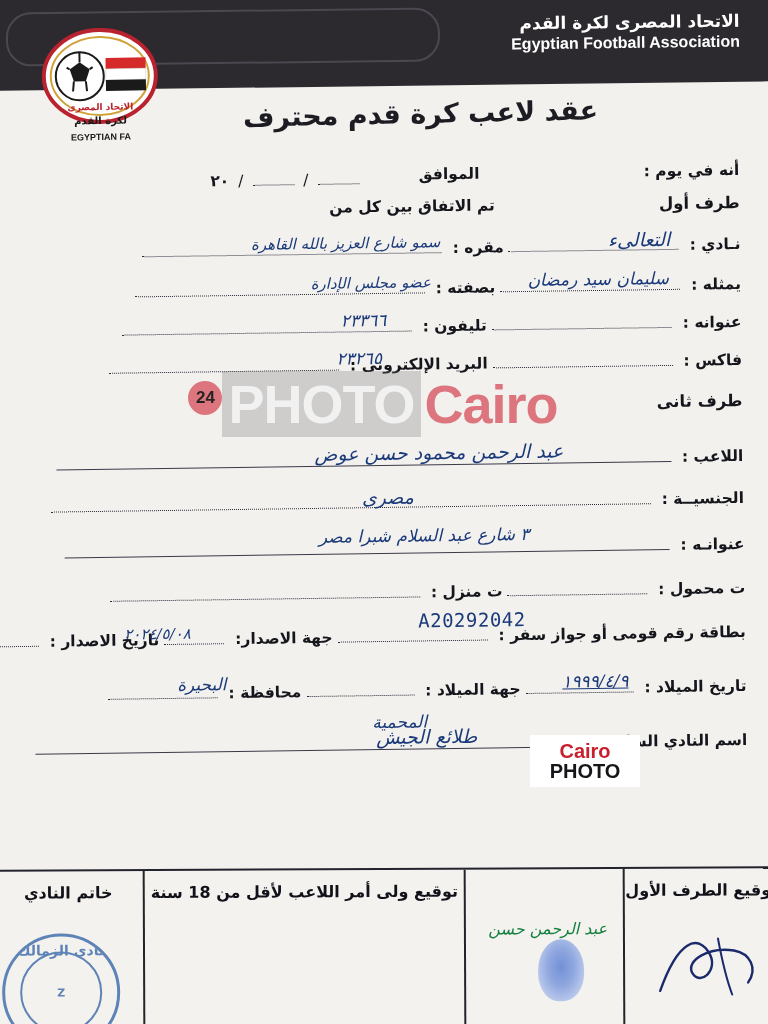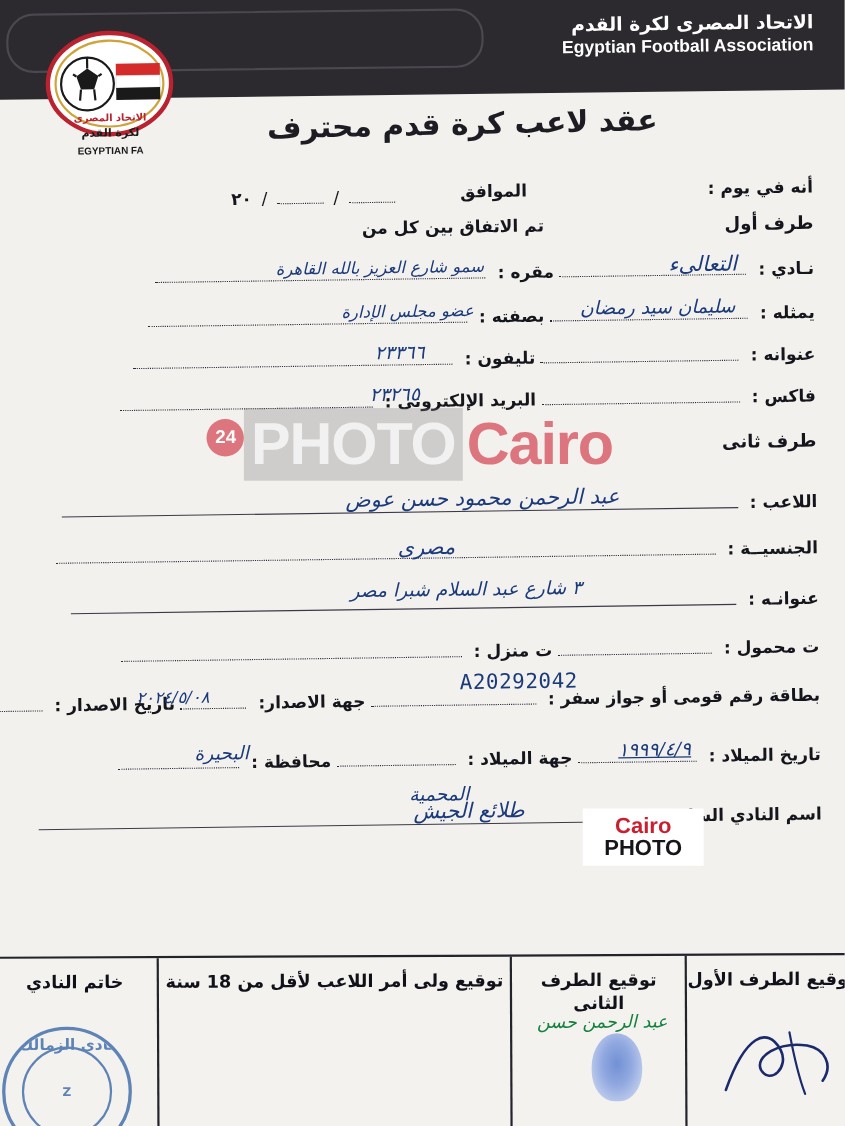--- a/index.html
+++ b/index.html
@@ -175,21 +175,21 @@
     font-size: 54px;
     color: #f2f2f2;
     letter-spacing: -1px;
   }
   .wm-24 {
     display: inline-block;
     width: 34px;
     height: 34px;
     border-radius: 50%;
     background: #d8606a;
-    color: #ffffff;
+    color: #000000;
     font-size: 17px;
     font-family: "Liberation Sans", sans-serif;
     font-weight: bold;
     text-align: center;
     line-height: 34px;
     position: relative;
     top: -6px;
   }
 
   .wm-small {
@@ -482,21 +482,20 @@
 
     <div class="sig-col c4">
       <div class="sig-head">توقيع الطرف الأول</div>
       <svg class="signature-scribble" viewBox="0 0 120 90">
         <path d="M12 70 C30 20, 50 12, 62 34 C70 50, 52 66, 44 52 C38 40, 60 26, 86 30 C102 33, 110 48, 100 62" fill="none" stroke="#1b2a6b" stroke-width="2.4" stroke-linecap="round"></path>
         <path d="M70 18 C74 40, 78 58, 84 74" fill="none" stroke="#1b2a6b" stroke-width="2" stroke-linecap="round"></path>
       </svg>
     </div>
 
     <div class="sig-col c3">
-      <div class="sig-head">توقيع الطرف الثانى</div>
       <div class="sig-ink" style="right:16px; top:50px;">عبد الرحمن حسن</div>
       <div class="fingerprint"></div>
     </div>
 
     <div class="sig-col c2">
       <div class="sig-head">توقيع ولى أمر اللاعب لأقل من 18 سنة</div>
     </div>
 
     <div class="sig-col c1">
       <div class="sig-head">خاتم النادي</div>

